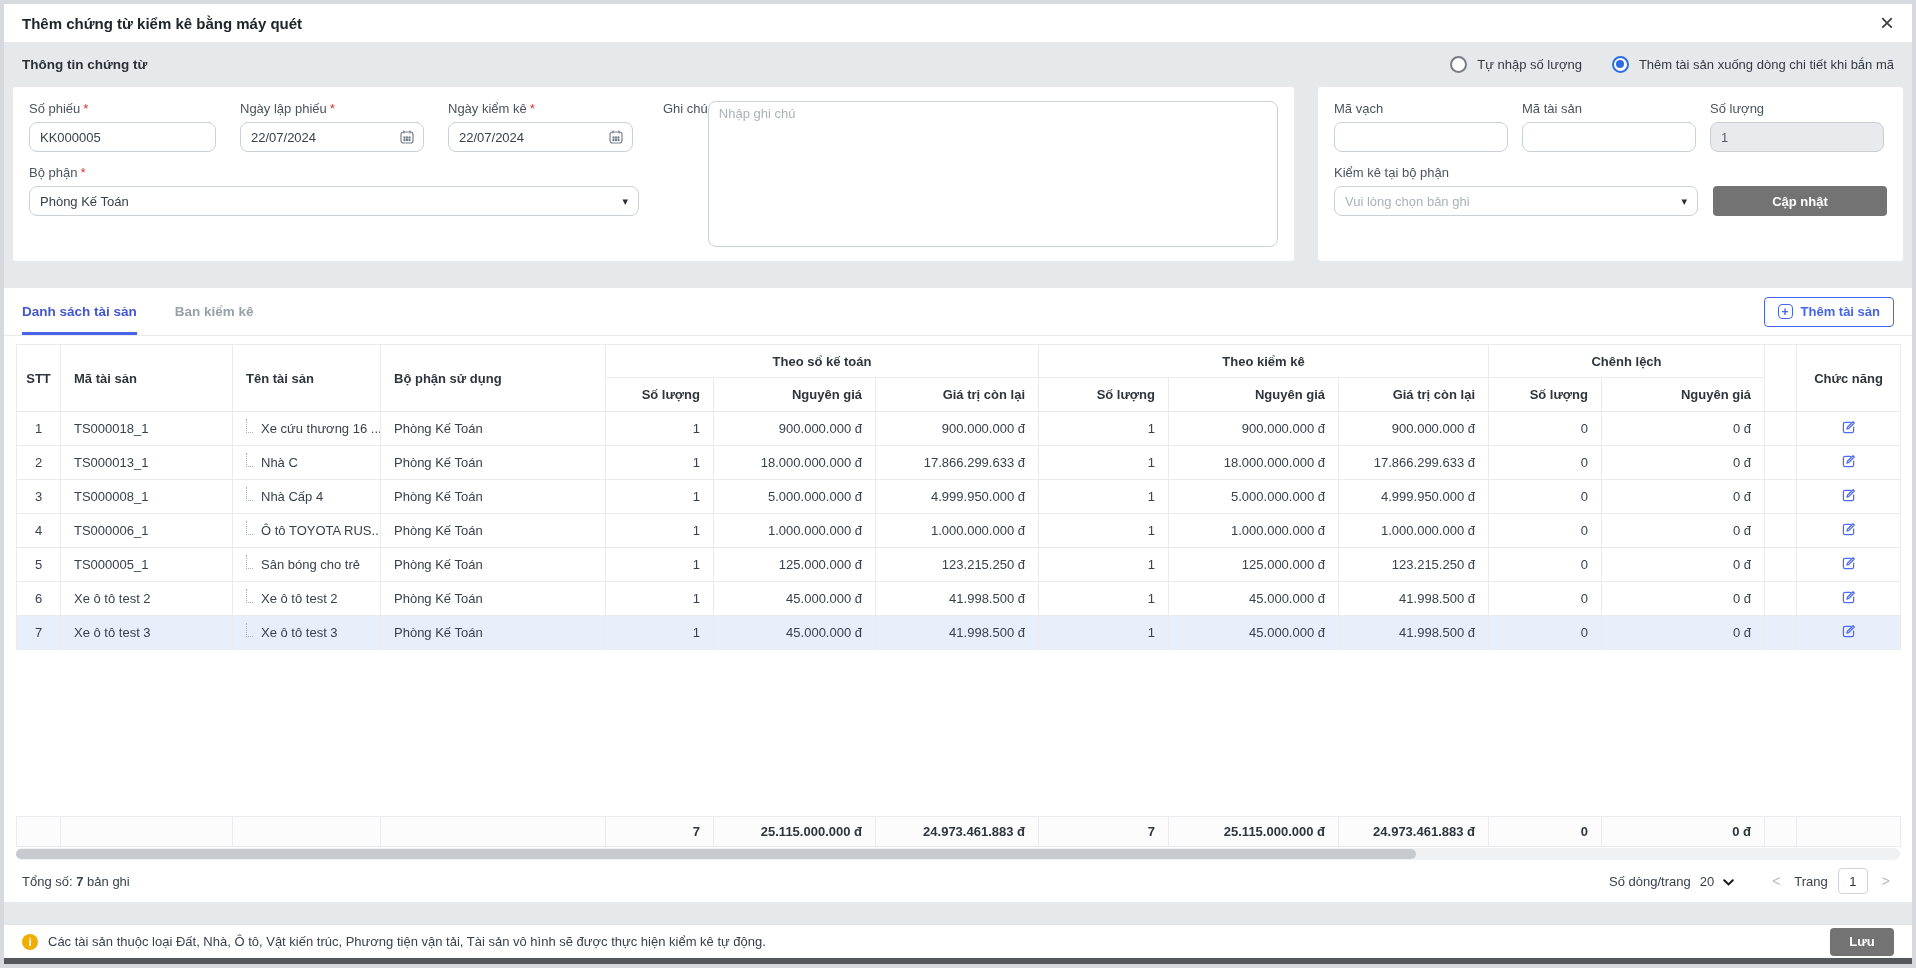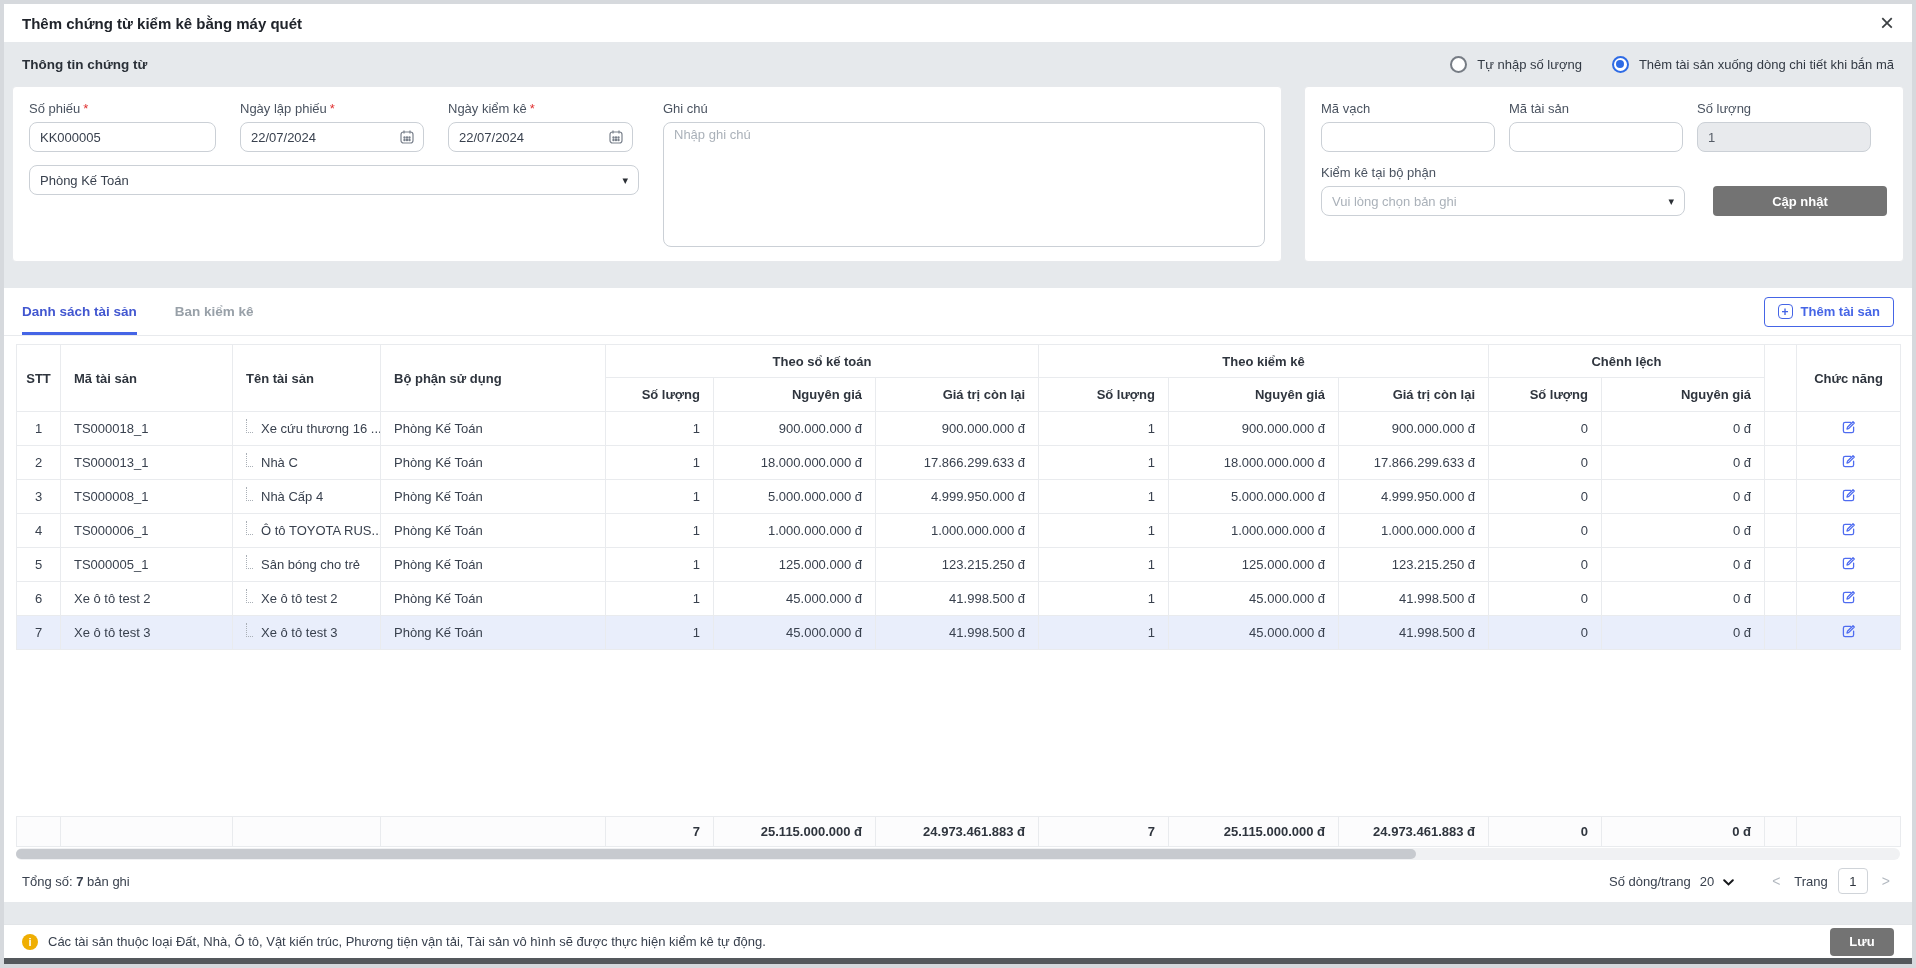--- a/index.html
+++ b/index.html
@@ -41,28 +41,28 @@
   .tb-input::placeholder { color: #aab1b9; }
   .tb-input:disabled { background: #e8eaed; color: #555c66; }
   .w1 { width: 187px; } .w2 { width: 184px; } .w3 { width: 185px; }
   .date-wrap { position: relative; }
   .date-wrap .cal { position: absolute; right: 9px; top: 7px; pointer-events: none; }
   .select { height: 30px; border: 1px solid #cbd0d6; border-radius: 8px; padding: 0 10px; display: flex;
             align-items: center; background: #fff; cursor: pointer; }
   .select .sel-text { flex: 1 1 auto; white-space: nowrap; overflow: hidden; }
   .select .sel-text.placeholder { color: #aab1b9; }
   .select .caret { color: #2b2f35; font-size: 11px; margin-left: 8px; }
-  .note-col { flex: 1 1 auto; display: flex; flex-direction: column; }
+  .note-col { flex: 1 1 auto; display: flex; }
   .note-area { flex: 1 1 auto; border: 1px solid #cbd0d6; border-radius: 8px; padding: 4px 10px; resize: none;
                font-family: inherit; font-size: 13px; color: #39414e; outline: none; }
   .note-area::placeholder { color: #aab1b9; }
   .scan-fields { display: flex; gap: 14px; }
   .scan-fields .field { width: 174px; }
   .scan-row2 { margin-top: 13px; }
-  .scan-actions { display: flex; gap: 28px; align-items: flex-end; }
+  .scan-actions { display: flex; gap: 15px; align-items: flex-end; }
   .scan-select { width: 364px; }
   .btn-primary { height: 30px; border: none; border-radius: 4px; background: #737373; color: #fff;
                  font-weight: 700; font-size: 13px; cursor: pointer; font-family: inherit; }
   .btn-update { width: 174px; }
 
   
   .tabs-row { flex: 0 0 48px; display: flex; align-items: stretch; padding: 0 18px; background: #fff;
               border-bottom: 1px solid #e8eaed; }
   .tabs { display: flex; gap: 38px; }
   .tab { display: flex; align-items: center; font-size: 13.5px; font-weight: 700; color: #98a0a8;
@@ -179,20 +179,21 @@
                       <circle cx="10.5" cy="8.5" r="0.6" fill="#7a818c"></circle>
                       <circle cx="5.5" cy="11" r="0.6" fill="#7a818c"></circle>
                       <circle cx="8" cy="11" r="0.6" fill="#7a818c"></circle>
                       <circle cx="10.5" cy="11" r="0.6" fill="#7a818c"></circle>
                     </svg>
                 </span>
               </span>
             </div>
           </div>
           <div class="field">
+            <span class="field-label"><span>Bộ phận</span><span class="req">*</span></span>
             <div class="select">
               <span class="sel-text">Phòng Kế Toán</span>
               <span class="caret">▾</span>
             </div>
           </div>
         </div>
         <div class="note-col">
           <span class="field-label">Ghi chú</span>
           <textarea class="note-area" placeholder="Nhập ghi chú" style=""></textarea>
         </div>

